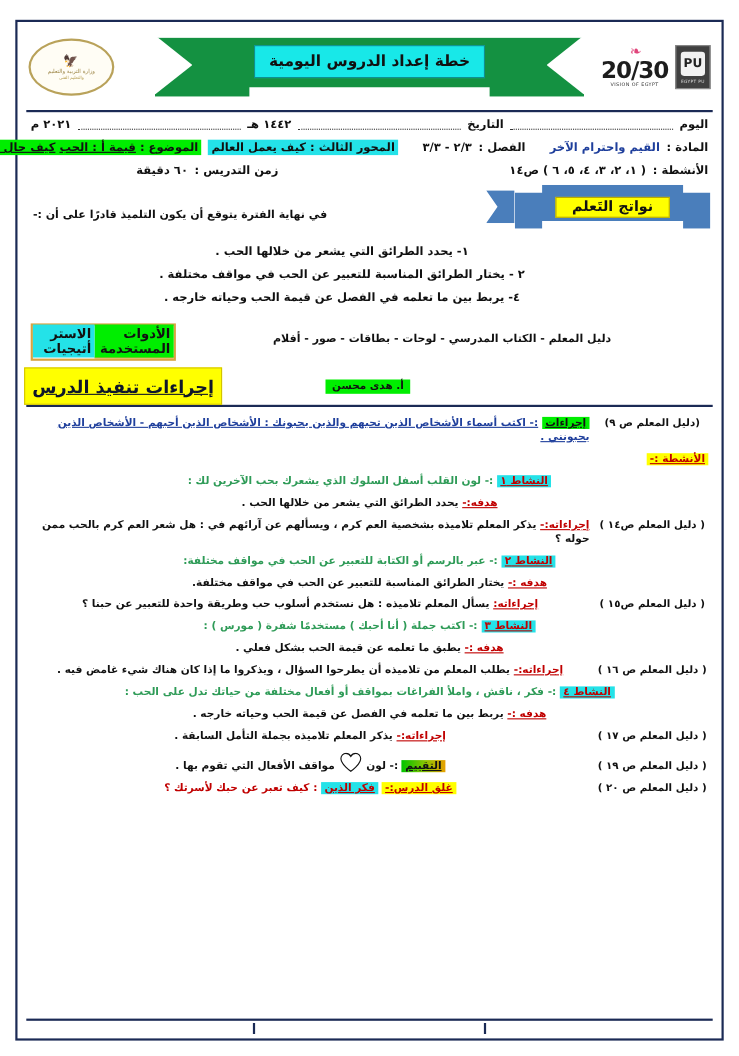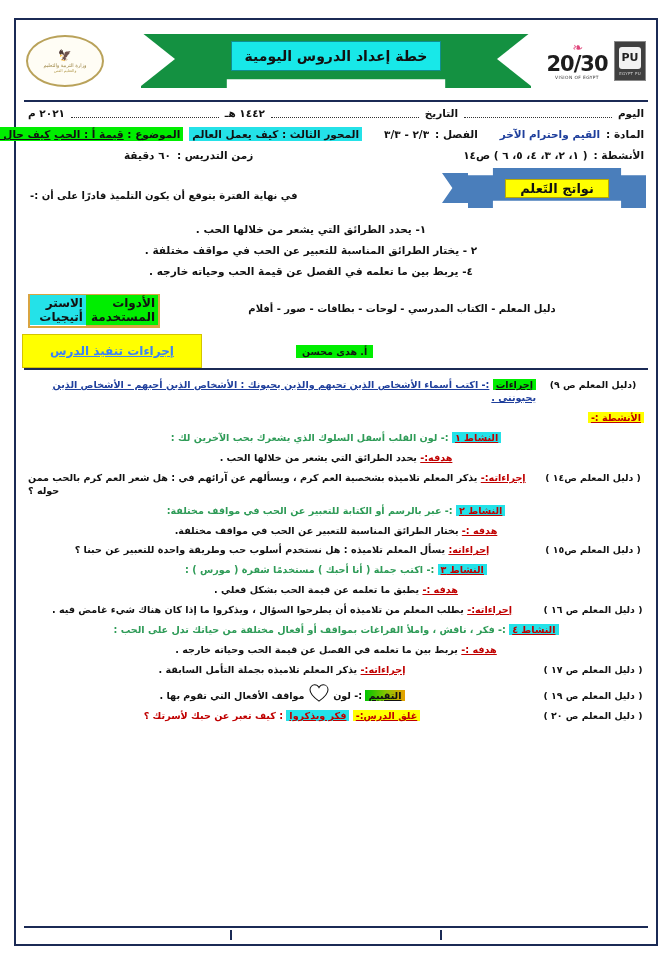--- a/index.html
+++ b/index.html
@@ -151,21 +151,21 @@
   
   .proc-head{display:flex;align-items:center;margin-top:6px;}
   .proc-head .ribbon2{
     position:relative;width:180px;height:34px;margin-right:4px;
     display:flex;align-items:center;justify-content:center;
   }
   .proc-head .ribbon2 .bg{
     position:absolute;inset:0;background:#ffff00;border:1px solid #d4c400;
   }
   .proc-head .ribbon2 .label{
-    position:relative;z-index:2;font-size:12px;font-weight:bold;color:#3b82f6;
+    position:relative;z-index:2;font-size:16px;font-weight:bold;color:#0f172a;
     text-decoration:underline;
   }
   .teacher{
     background:#00ee00;font-size:9.5px;font-weight:bold;color:#111;padding:1px 6px;
     margin-right:auto;margin-left:90px;
   }
   .proc-line{height:2px;background:#1b2a55;margin:0 2px;}
 
   .body-area{flex:1;padding:2px 6px 0 6px;overflow:hidden;}
   .row{
@@ -328,21 +328,21 @@
       </span>
     </div>
     <div class="row center">
       <span class="txt">
         <span class="c-red u">هدفه:-</span>
         <span class="c-dark">يحدد الطرائق التي يشعر من خلالها الحب .</span>
       </span>
     </div>
     <div class="row">
       <span class="ref">( دليل المعلم ص١٤ )</span>
-      <span class="txt" style="text-align:left">
+      <span class="txt" style="text-align:right">
         <span class="c-red u">إجراءاته:-</span>
         <span class="c-dark">يذكر المعلم تلاميذه بشخصية العم كرم ، ويسألهم عن آرائهم في : هل شعر العم كرم بالحب ممن حوله ؟</span>
       </span>
     </div>
 
     <div class="row center">
       <span class="txt">
         <span class="tag-cyan c-red">النشاط ٢</span>
         <span class="c-green">:- عبر بالرسم أو الكتابة للتعبير عن الحب في مواقف مختلفة:</span>
       </span>
@@ -412,21 +412,21 @@
           </svg>
         </span>
         <span class="c-dark">مواقف الأفعال التي تقوم بها .</span>
       </span>
     </div>
 
     <div class="row">
       <span class="ref">( دليل المعلم ص ٢٠ )</span>
       <span class="txt" style="text-align:center">
         <span class="tag-yellow c-red">غلق الدرس:-</span>
-        <span class="tag-cyan c-red u-red">فكر ويذكروا</span>
+        <span class="tag-cyan c-red u-red">فكر الذين</span>
         <span class="c-red">: كيف تعبر  عن حبك لأسرتك ؟</span>
       </span>
     </div>
 
   </div>
 
   <div class="foot-rule"></div>
   <div class="foot-cells">
     <div></div>
     <div></div>

